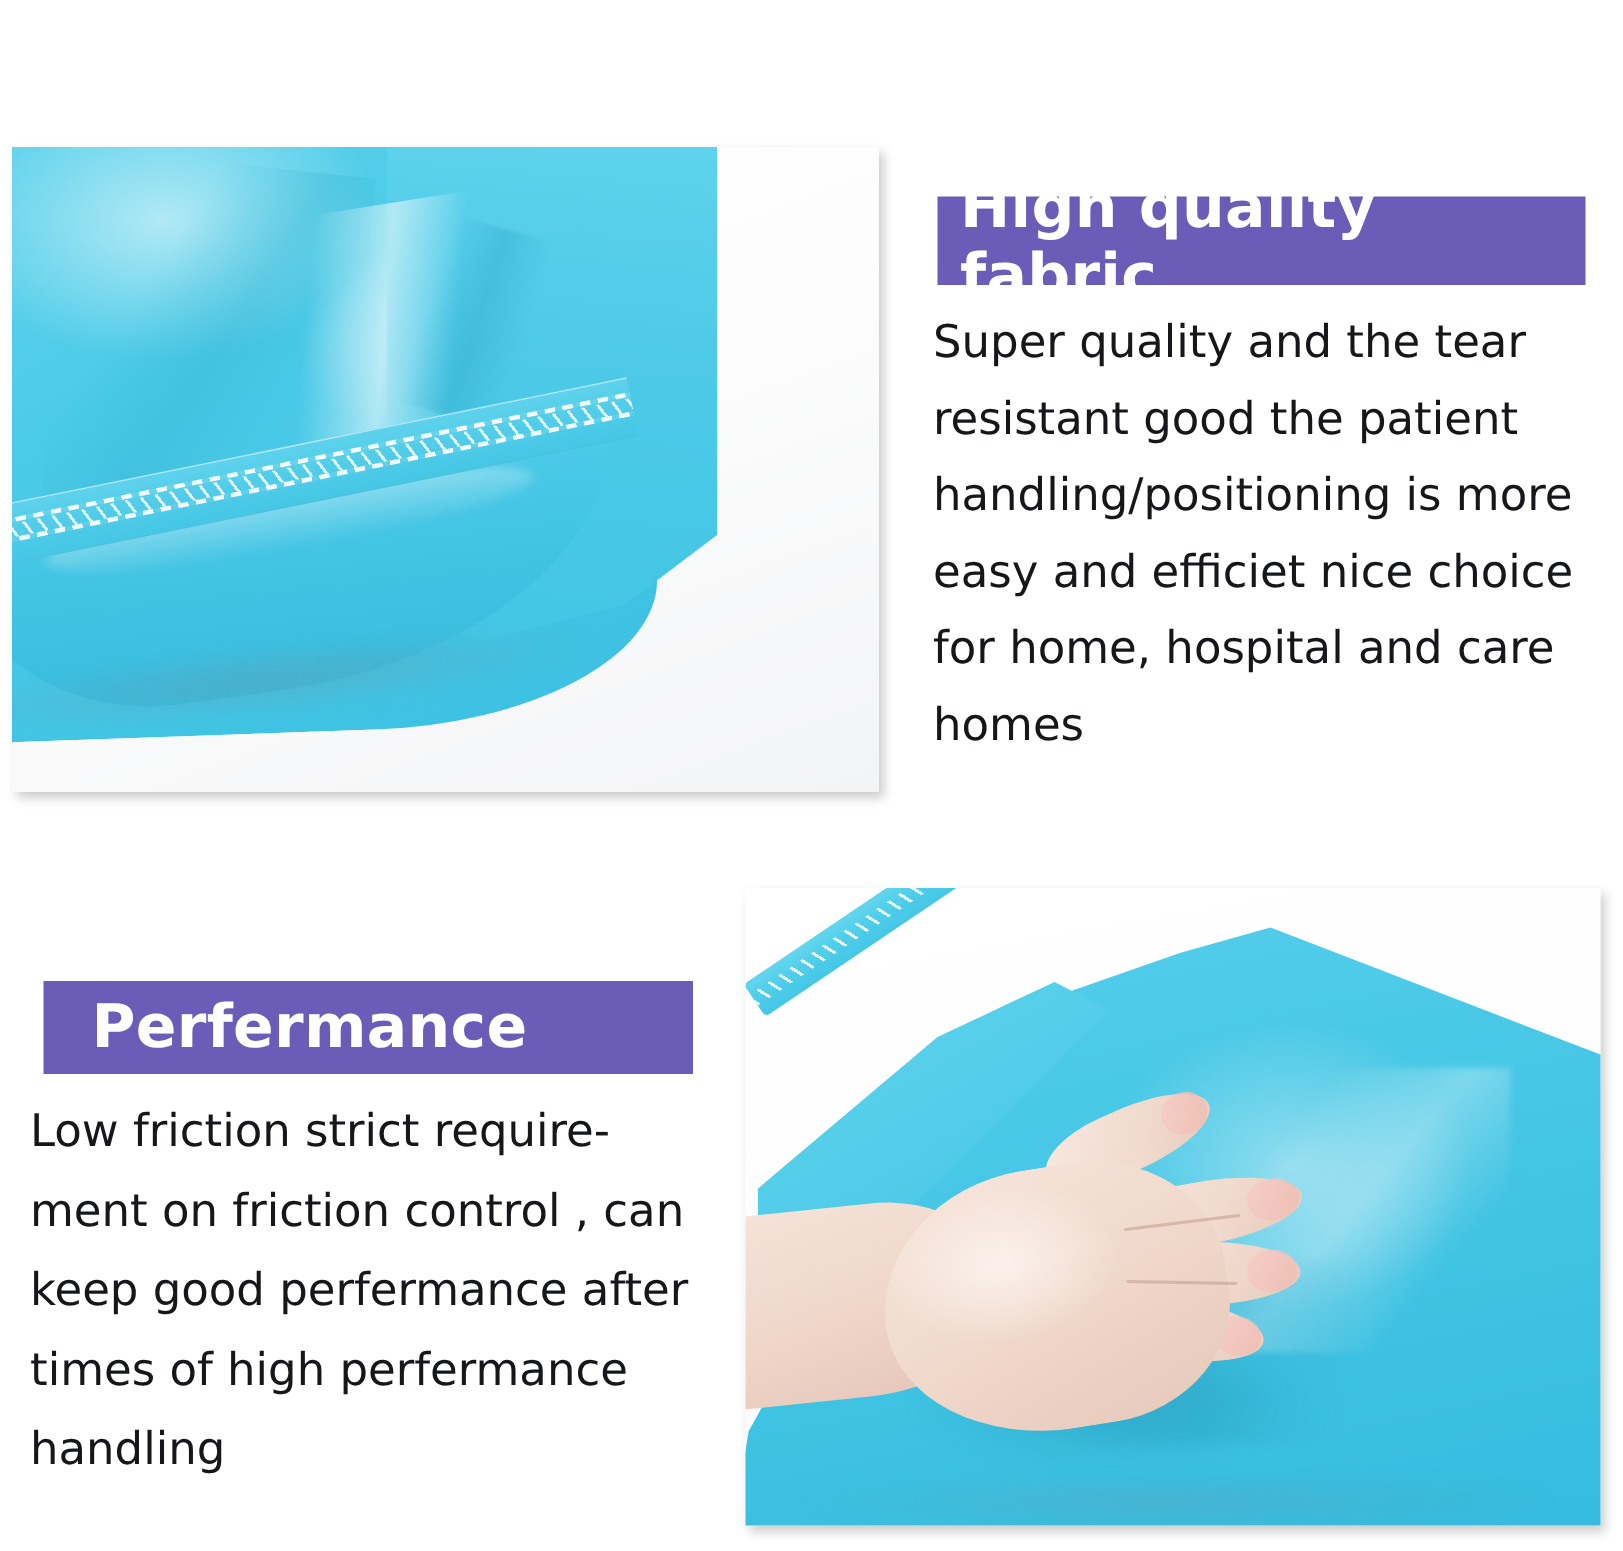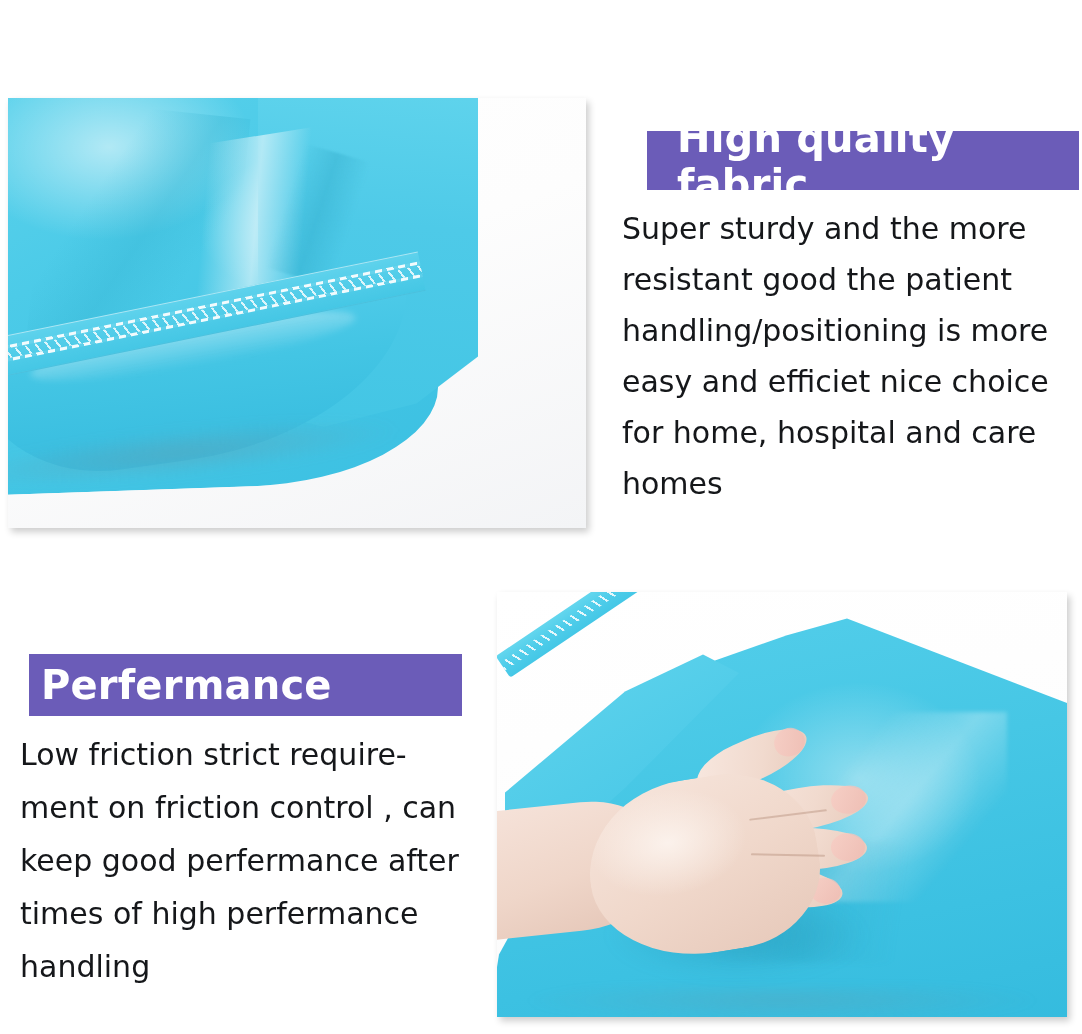--- a/index.html
+++ b/index.html
@@ -302,39 +302,38 @@
   .feature-body p {
     margin: 0;
   }
 
   
   .heading-fabric {
     left: 625px;
     top: 131px;
     width: 432px;
     height: 59px;
-    padding-left: 30px;
+    padding-left: 15px;
     font-size: 40px;
-    margin-left: 22px;
   }
   .body-fabric {
     left: 622px;
     top: 203px;
     width: 450px;
     font-size: 30px;
     line-height: 51px;
   }
 
   
   .heading-performance {
     left: 29px;
     top: 654px;
     width: 433px;
     height: 62px;
-    padding-left: 12px;
+    padding-left: 32px;
     font-size: 40px;
   }
   .body-performance {
     left: 20px;
     top: 728px;
     width: 450px;
     font-size: 30px;
     line-height: 53px;
   }
 </style>
@@ -357,21 +356,21 @@
       <div class="pf-stitch-zig"></div>
       <div class="pf-stitch s2"></div>
     </div>
     <div class="pf-ground-shadow"></div>
   </div>
 
   <div class="feature-heading heading-fabric" style="background-color: rgb(107, 92, 184);">
     <span>High quality fabric</span>
   </div>
   <div class="feature-body body-fabric" style="color: rgb(21, 23, 26);">
-    <p>Super sturdy and the more</p>
+    <p>Super quality and the tear</p>
     <p>resistant good the patient</p>
     <p>handling/positioning is more</p>
     <p>easy and efficiet nice choice</p>
     <p>for home, hospital and care</p>
     <p>homes</p>
   </div>
 
   <div class="feature-heading heading-performance" style="background-color: rgb(107, 92, 184);">
     <span>Perfermance</span>
   </div>

